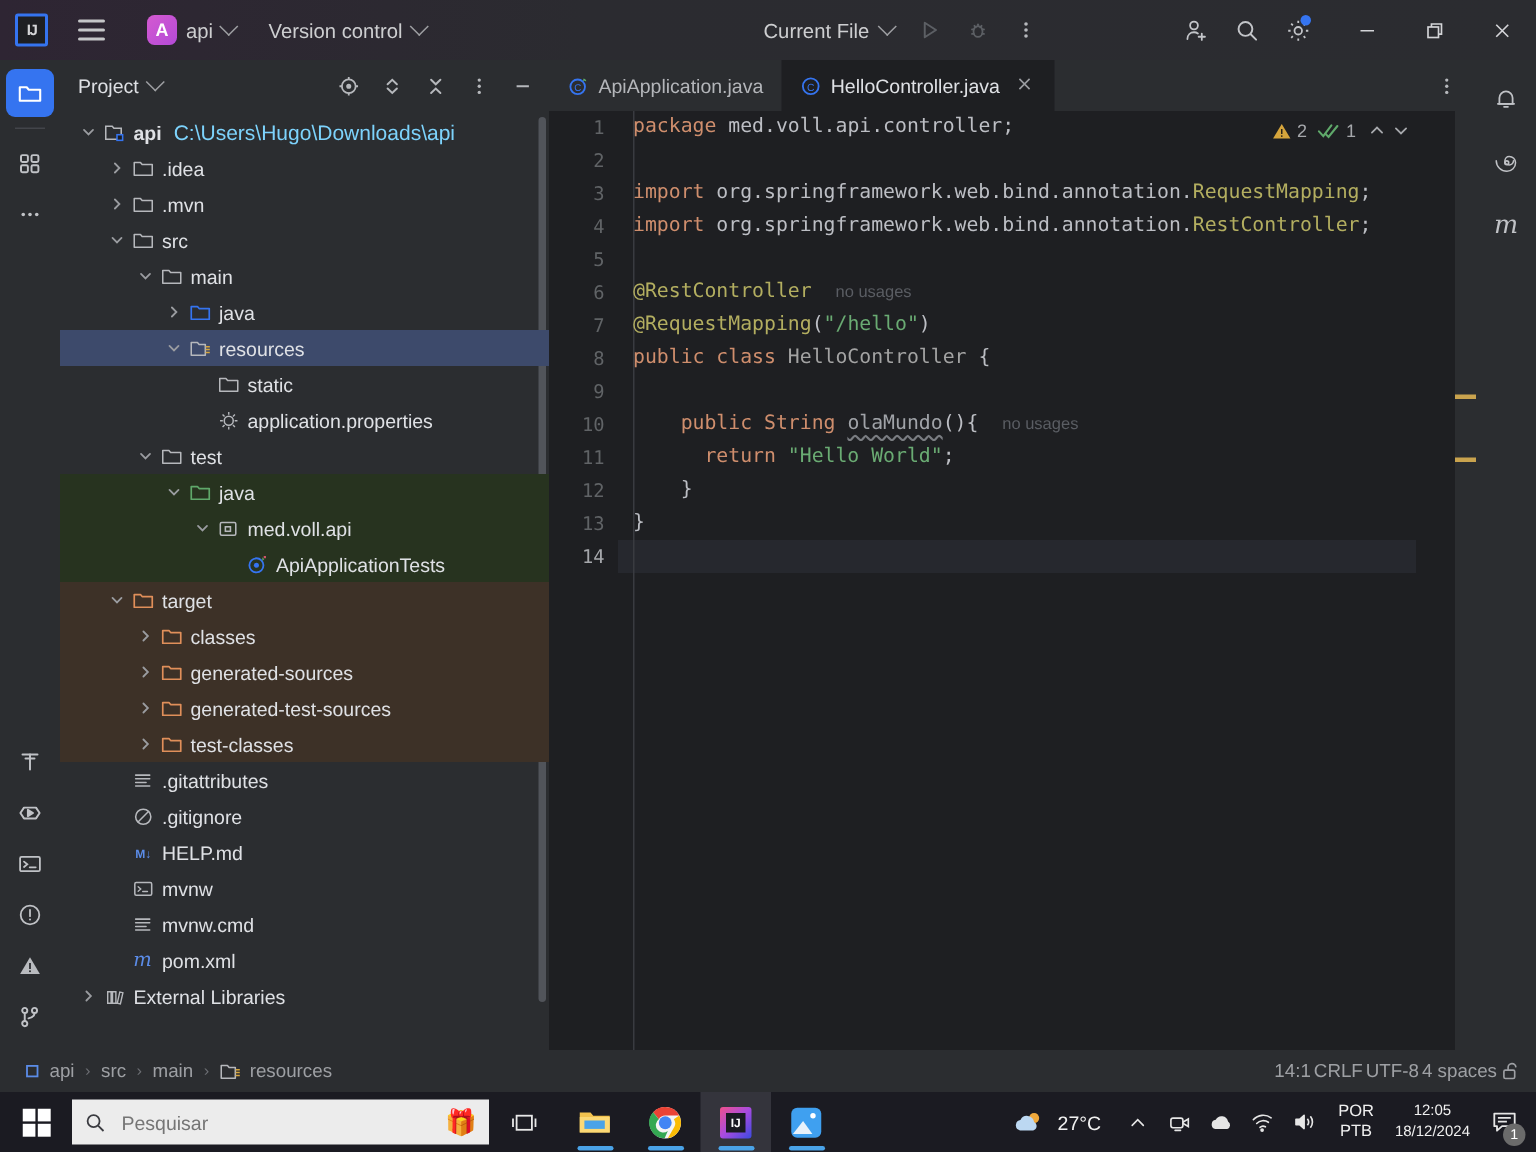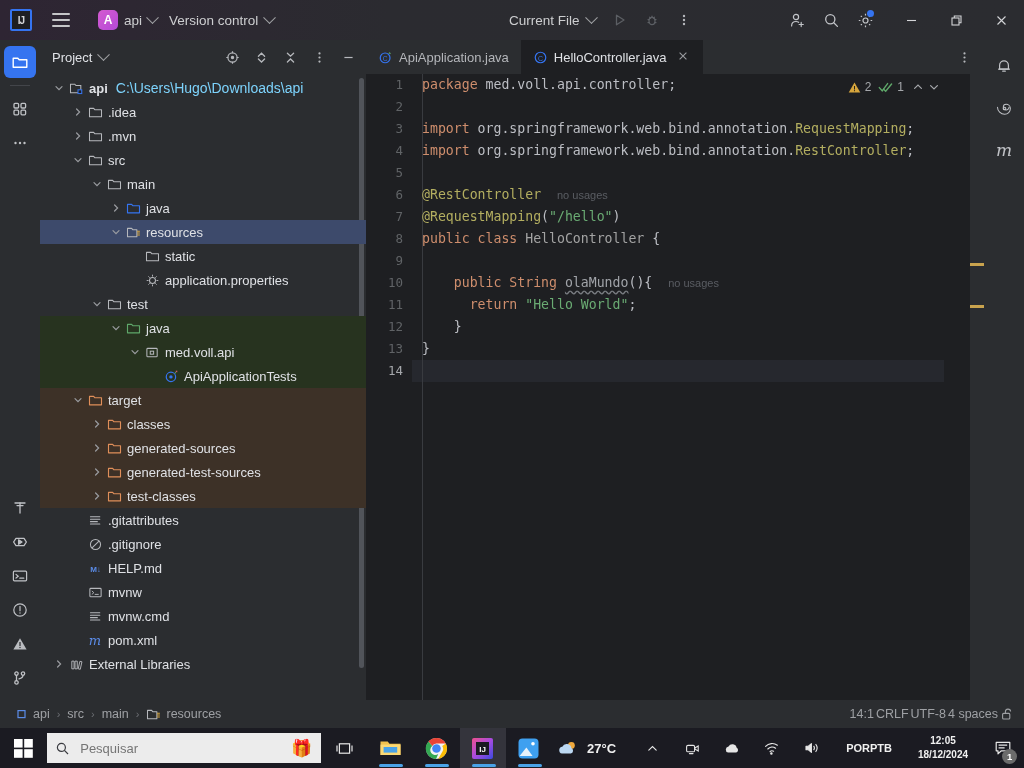--- a/index.html
+++ b/index.html
@@ -32,21 +32,21 @@
     padding: 3px 6px; border-radius: 5px;
   }
   .tb-proj-badge {
     width: 20px; height: 20px; border-radius: 5px;
     background: linear-gradient(135deg, #d45ad0, #b44ad8);
     color: #fff; font-size: 12px; font-weight: bold;
     display: flex; align-items: center; justify-content: center;
   }
   .tb-label { color: #cdced0; font-size: 13.5px; }
   .chev { display: inline-block; width: 9px; height: 9px; border-right: 1.6px solid #9fa0a3; border-bottom: 1.6px solid #9fa0a3; transform: rotate(45deg) translate(-2px,-2px); }
-  .tb-vcs { display: flex; align-items: center; gap: 7px; margin-left: 0; padding: 3px 6px; }
+  .tb-vcs { display: flex; align-items: center; gap: 7px; margin-left: 10px; padding: 3px 6px; }
   .tb-center { position: absolute; left: 503px; top: 0; height: 40px; display: flex; align-items: center; gap: 4px; }
   .tb-runcfg { display: flex; align-items: center; gap: 7px; padding: 3px 6px; }
   .ico-btn { width: 28px; height: 28px; display: flex; align-items: center; justify-content: center; border-radius: 5px; }
   .tb-right { position: absolute; right: 0; top: 0; height: 40px; display: flex; align-items: center; }
   .settings-dot { position: absolute; right: 5px; top: 4px; width: 7px; height: 7px; border-radius: 50%; background: #3574f0; }
   .win-btn { width: 45px; height: 40px; display: flex; align-items: center; justify-content: center; }
 
   
   .rail-left {
     position: absolute; left: 0; top: 40px; width: 40px; height: 660px;
@@ -133,24 +133,24 @@
     width: 278px; height: 30px; background: #ececec; border-radius: 0;
     display: flex; align-items: center; padding: 0 8px; gap: 10px; position: relative;
   }
   .tb-search input {
     border: none; background: transparent; outline: none; flex: 1;
     font-family: "Liberation Sans", sans-serif; font-size: 13px; color: #33343a;
   }
   .tb-app { width: 47px; height: 40px; display: flex; align-items: center; justify-content: center; position: relative; }
   .tb-app.running::after { content: ""; position: absolute; bottom: 1px; left: 12px; width: 24px; height: 3px; background: #4aa3e8; border-radius: 2px; }
   .tb-app.active { background: #34343c; }
-  .tray { margin-left: auto; display: flex; align-items: center; gap: 12px; padding-right: 4px; color: #e6e6e6; font-weight: bold; }
+  .tray { margin-left: auto; display: flex; align-items: center; gap: 0px; padding-right: 4px; color: #e6e6e6; }
   .tray-ico { width: 28px; height: 40px; display: flex; align-items: center; justify-content: center; }
   .tray-weather { display: flex; align-items: center; gap: 7px; padding: 0 10px 0 4px; color: #f0f0f0; font-size: 13px; }
-  .tray-lang { display: flex; align-items: center; justify-content: center; font-size: 11px; line-height: 13px; color: #f0f0f0; padding: 0 8px; }
+  .tray-lang { display: flex; flex-direction: column; align-items: center; justify-content: center; font-size: 11px; line-height: 13px; color: #f0f0f0; padding: 0 8px; }
   .tray-clock { display: flex; flex-direction: column; align-items: center; justify-content: center; font-size: 10px; line-height: 14px; color: #f0f0f0; padding: 0 6px; }
   .tray-notif { width: 34px; height: 40px; display: flex; align-items: center; justify-content: center; position: relative; }
   .notif-badge {
     position: absolute; right: 3px; bottom: 4px; width: 15px; height: 15px; border-radius: 50%;
     background: #6b6b6b; color: #fff; font-size: 9.5px; display: flex; align-items: center; justify-content: center;
   }
   svg { display: block; }
 </style>
 </head>
 <body>

